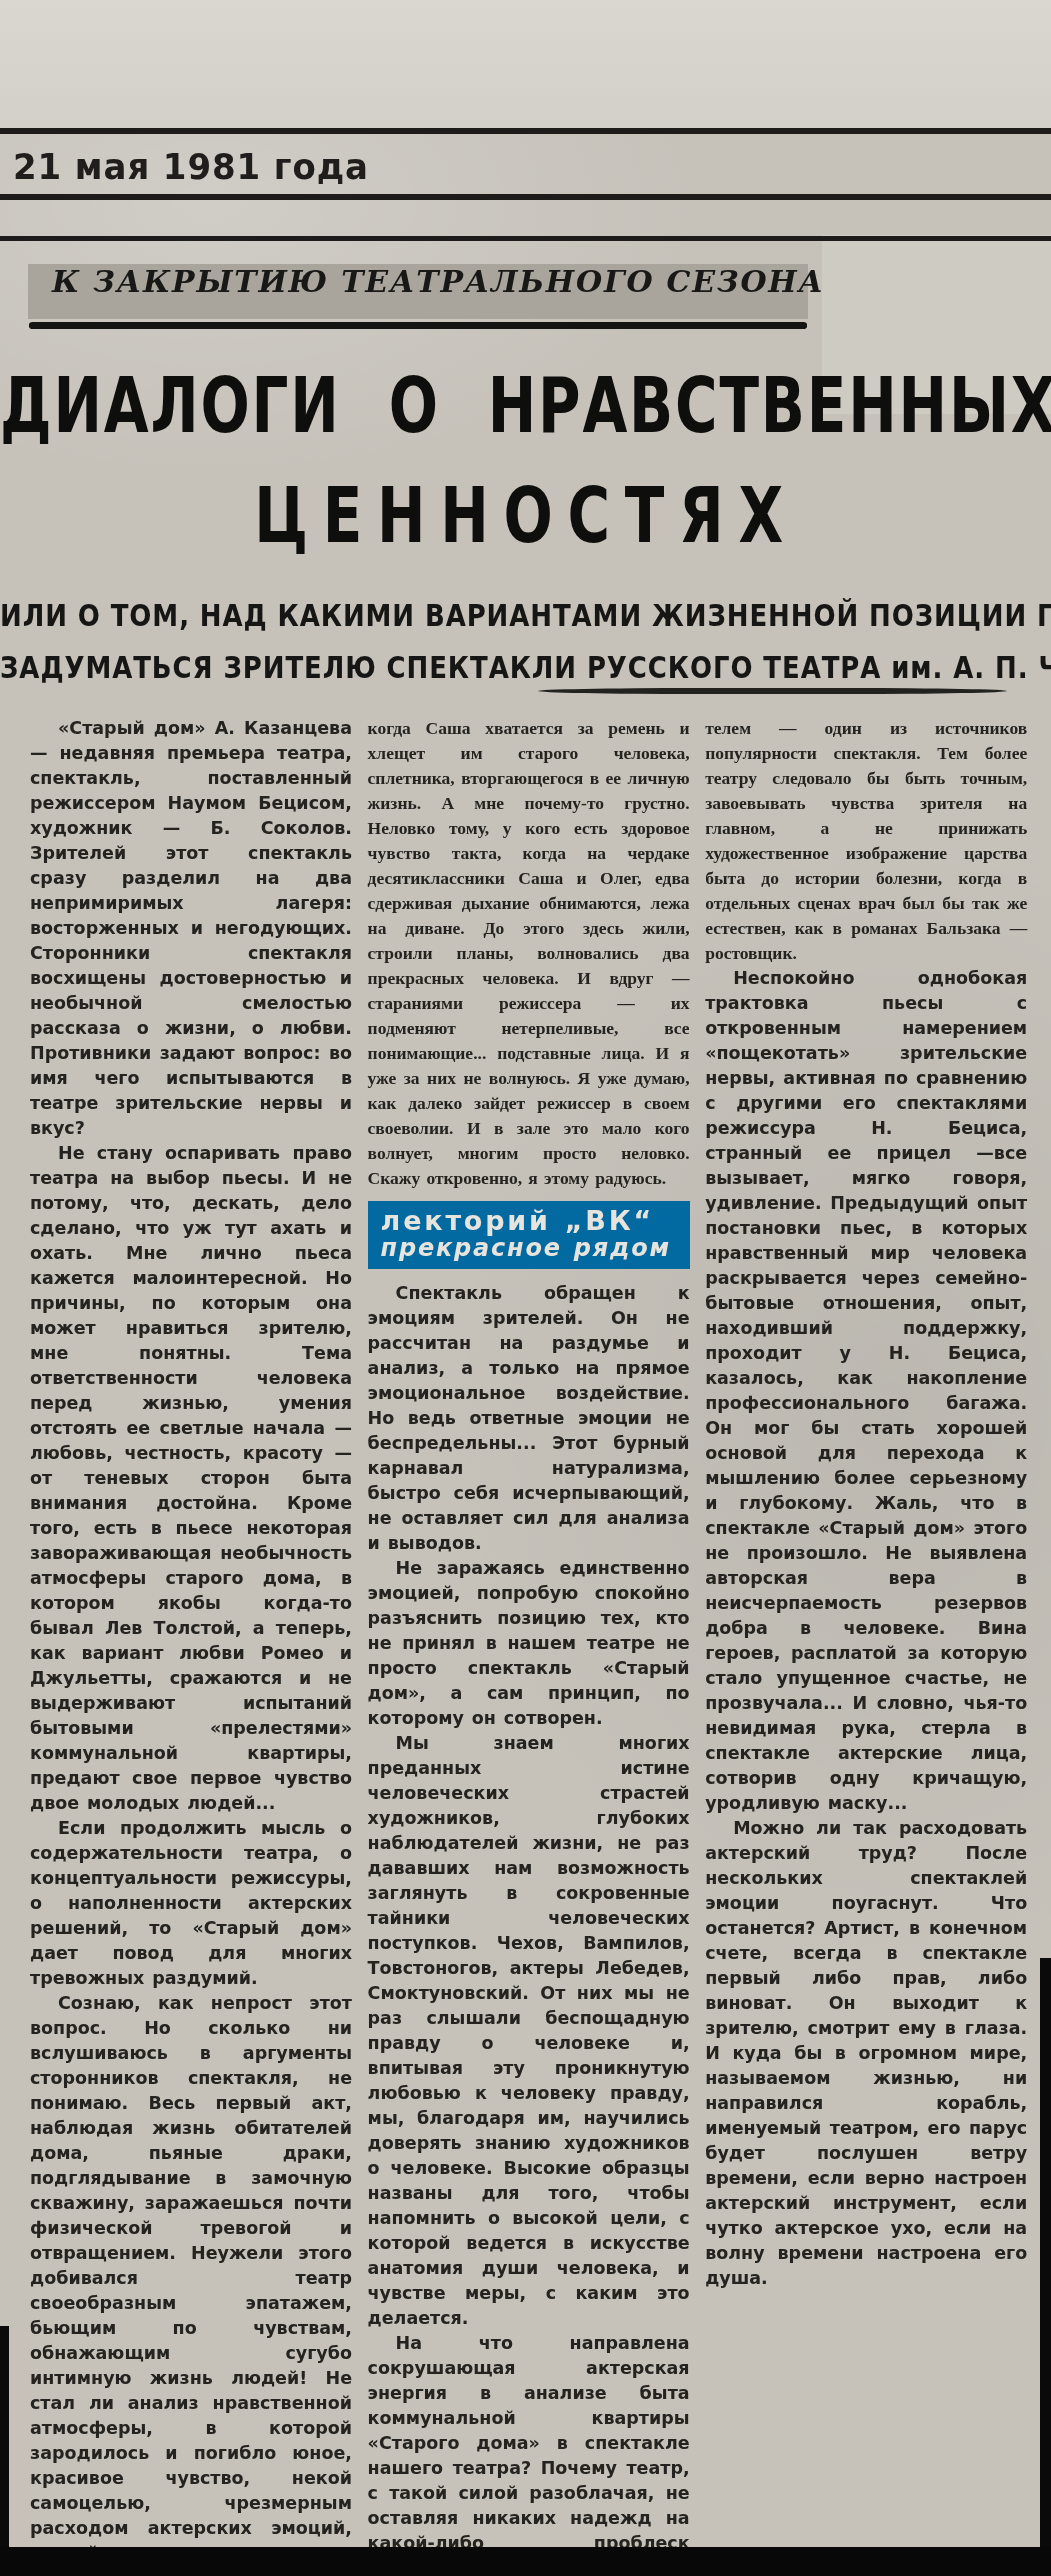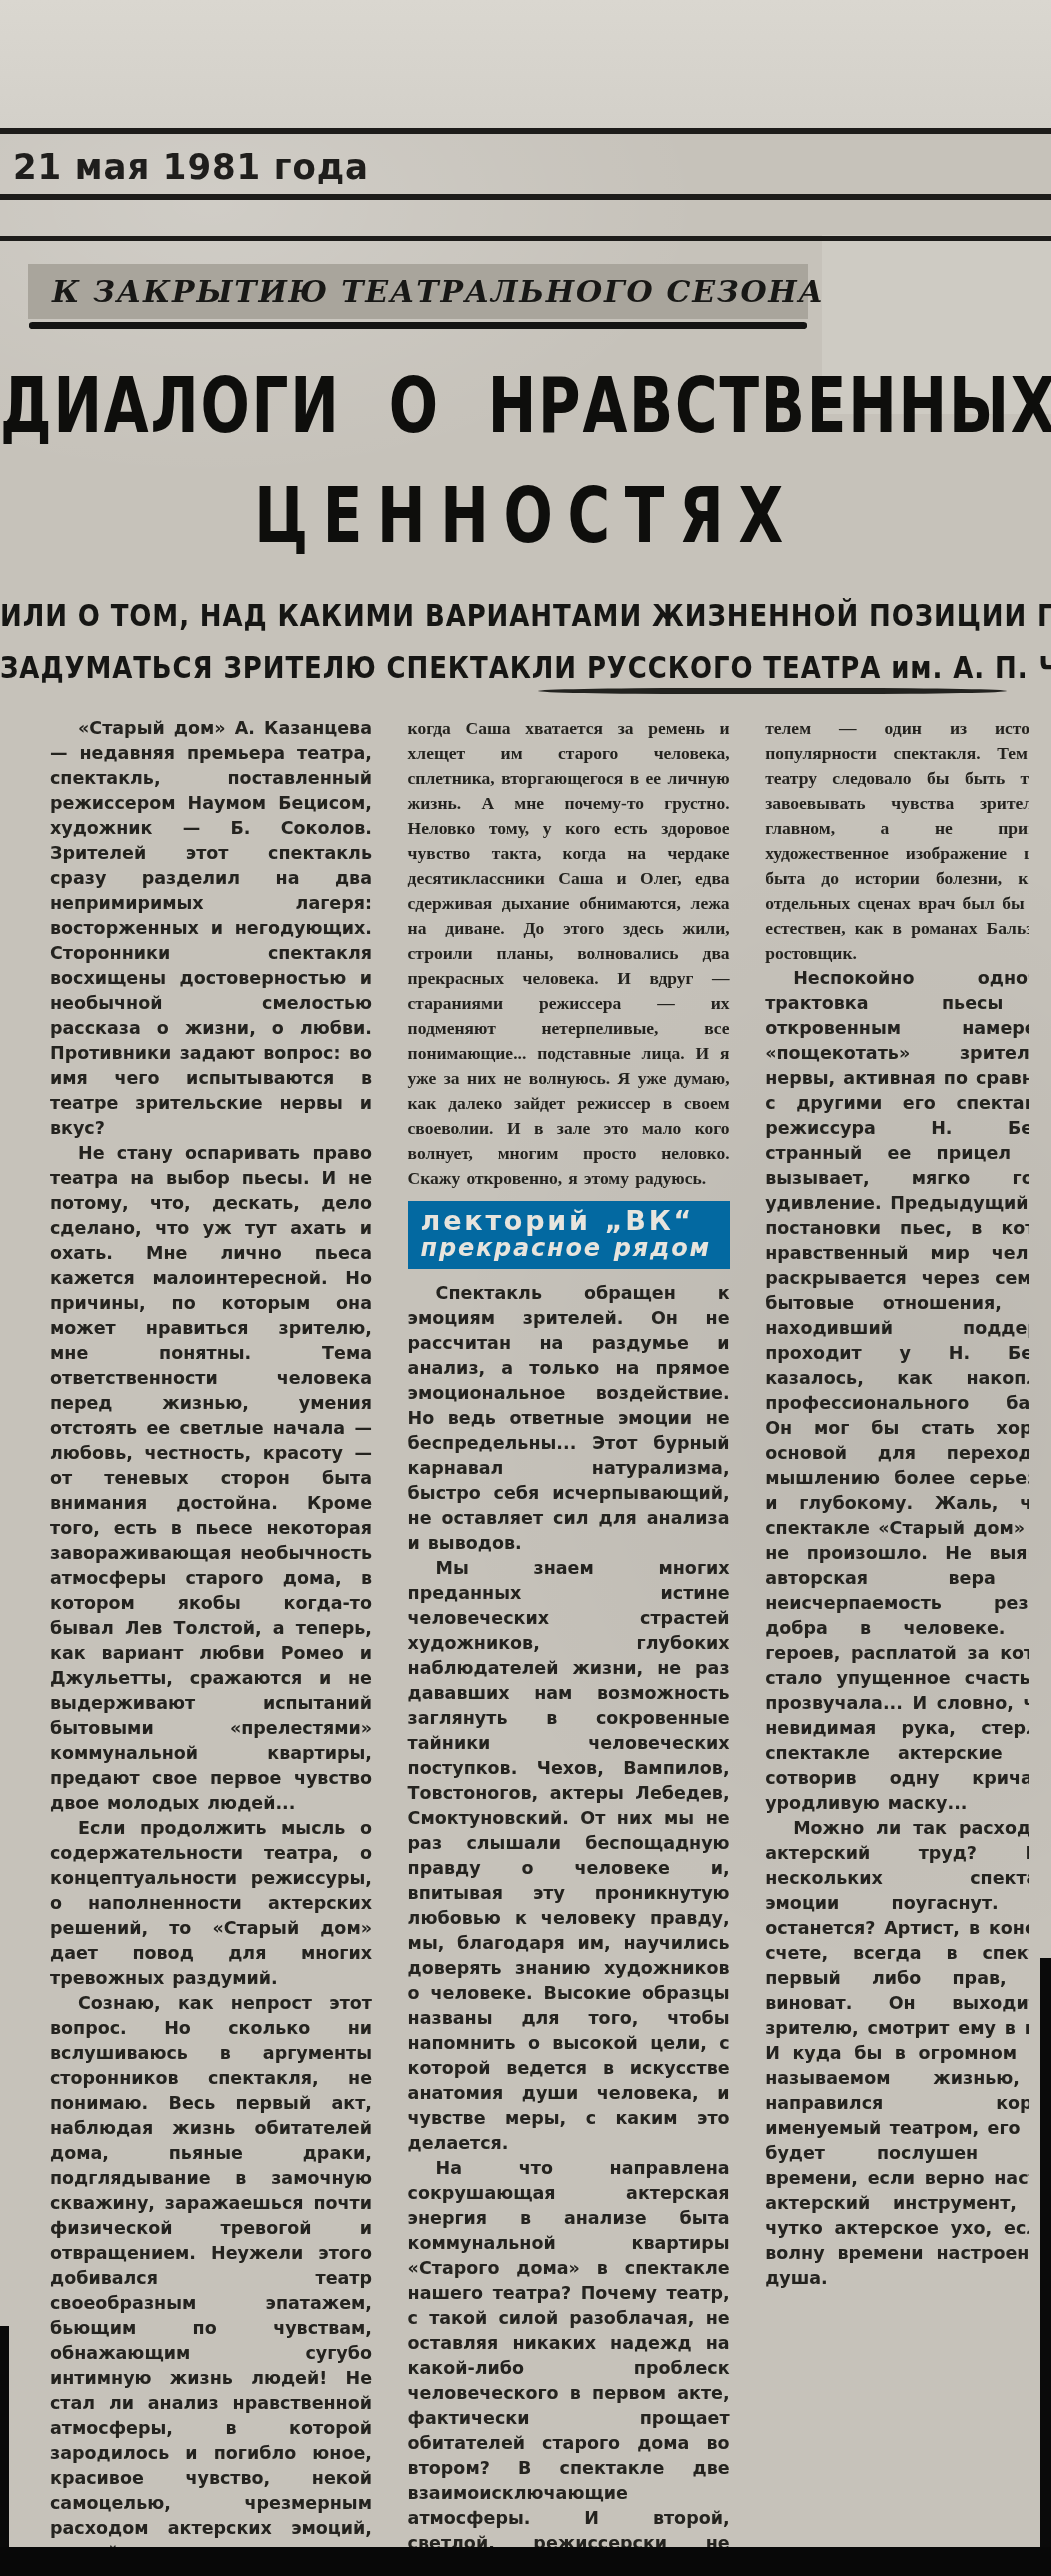--- a/index.html
+++ b/index.html
@@ -22,42 +22,42 @@
 
   #stamp{position:absolute;top:13px;right:26px;width:368px;text-align:center;color:#2b2a28;}
   #stamp .l1{font-size:25px;font-weight:bold;letter-spacing:1.8px;text-shadow:0 0 0.9px #3a3936;
              transform:scaleY(1.05);}
   #stamp .l2{font-size:21px;font-weight:bold;margin-top:5.5px;letter-spacing:0.9px;}
 
   #date-line{position:absolute;top:145px;left:13px;font-size:34px;font-weight:bold;
              letter-spacing:0.9px;color:#1f1e1c;transform:scaleY(1.05);transform-origin:left top;}
 
   #kicker-band{position:absolute;top:264px;left:28px;width:780px;height:55px;background:#a9a59c;
-               display:flex;align-items:center;}
+               display:flex;}
   #kicker-band .kicker-text{font-family:"DejaVu Serif",serif;font-style:italic;font-weight:bold;
                font-size:30px;letter-spacing:1.8px;padding-left:24px;color:#181816;white-space:nowrap;}
   #kicker-underline{position:absolute;top:322px;left:29px;width:778px;height:7.4px;background:#15514e;
                background:#141413;border-radius:3.7px/2.8px;}
 
   .hl{position:absolute;left:0;width:1052px;text-align:center;font-weight:bold;color:#0e0e0c;
       transform:scaleY(1.32);transform-origin:center top;white-space:nowrap;}
   #headline-1{top:361px;font-size:58px;letter-spacing:1.8px;word-spacing:26px;}
   #headline-2{top:471px;font-size:58px;letter-spacing:14.7px;}
 
   .subhl{position:absolute;left:0;width:1052px;text-align:center;font-weight:bold;color:#161614;
          transform:scaleY(1.15);transform-origin:center top;white-space:nowrap;}
   #subhead-1{top:598px;font-size:26px;letter-spacing:0.9px;}
   #subhead-2{top:650px;font-size:26px;letter-spacing:0.9px;}
   #subhead-underline{position:absolute;top:688px;left:538px;width:469px;height:6.4px;background:#22221f;
          border-radius:50% / 70%;}
 
   #article-body{position:absolute;top:716px;left:30px;width:999px;height:1831px;overflow:hidden;
          display:flex;gap:15.6px;}
   .col{width:322px;flex:0 0 322px;font-size:17.5px;line-height:25px;font-weight:bold;
-       text-align:justify;color:#24231f;word-spacing:1.8px;margin-left:20px;}
+       text-align:justify;color:#24231f;word-spacing:1.8px;}
   .col p{margin:0;text-indent:28px;}
   .first-noindent p:first-child{text-indent:0;font-family:Liberation Serif, serif;}
 
   #lektorij-inset{background:#0369a1;color:#e7e4dd;margin:10px 0 12px 0;padding:5.5px 13px 8.3px 13px;}
   #inset-title{font-size:27px;font-weight:bold;letter-spacing:2.8px;line-height:28px;}
   #inset-subtitle{font-size:24px;font-style:italic;font-weight:bold;letter-spacing:1.8px;line-height:26px;}
 
   #bottom-band{position:absolute;left:0;top:2547px;width:1052px;height:29px;background:#080808;}
   #left-edge{position:absolute;left:0;top:2326px;width:9.2px;height:250px;background:#0a0a0a;}
   #right-edge{position:absolute;right:0;top:1958px;width:12px;height:618px;background:#0a0a0a;}
@@ -103,20 +103,21 @@
     <div class="col" id="column-2">
       <div class="first-noindent">
           <p>когда Саша хватается за ремень и хлещет им старого человека, сплетника, вторгающегося в ее личную жизнь. А мне почему-то грустно. Неловко тому, у кого есть здоровое чувство такта, когда на чердаке десятиклассники Саша и Олег, едва сдерживая дыхание обнимаются, лежа на диване. До этого здесь жили, строили планы, волновались два прекрасных человека. И вдруг — стараниями режиссера — их подменяют нетерпеливые, все понимающие... подставные лица. И я уже за них не волнуюсь. Я уже думаю, как далеко зайдет режиссер в своем своеволии. И в зале это мало кого волнует, многим просто неловко. Скажу откровенно, я этому радуюсь.</p>
         </div>
       <div id="lektorij-inset">
         <div id="inset-title">лекторий „ВК“</div>
         <div id="inset-subtitle">прекрасное рядом</div>
       </div>
       <div>
           <p>Спектакль обращен к эмоциям зрителей. Он не рассчитан на раздумье и анализ, а только на прямое эмоциональное воздействие. Но ведь ответные эмоции не беспредельны... Этот бурный карнавал натурализма, быстро себя исчерпывающий, не оставляет сил для анализа и выводов.</p>
+          <p>Не заражаясь единственно эмоцией, попробую спокойно разъяснить позицию тех, кто не принял в нашем театре не просто спектакль «Старый дом», а сам принцип, по которому он сотворен.</p>
           <p>Мы знаем многих преданных истине человеческих страстей художников, глубоких наблюдателей жизни, не раз дававших нам возможность заглянуть в сокровенные тайники человеческих поступков. Чехов, Вампилов, Товстоногов, актеры Лебедев, Смоктуновский. От них мы не раз слышали беспощадную правду о человеке и, впитывая эту проникнутую любовью к человеку правду, мы, благодаря им, научились доверять знанию художников о человеке. Высокие образцы названы для того, чтобы напомнить о высокой цели, с которой ведется в искусстве анатомия души человека, и чувстве меры, с каким это делается.</p>
           <p>На что направлена сокрушающая актерская энергия в анализе быта коммунальной квартиры «Старого дома» в спектакле нашего театра? Почему театр, с такой силой разоблачая, не оставляя никаких надежд на какой-либо проблеск человеческого в первом акте, фактически прощает обитателей старого дома во втором? В спектакле две взаимоисключающие атмосферы. И второй, светлой, режиссерски не отдано ничего — ни мыслей, ни чувств. Зато первый акт — сама щедрость, разгул ее, претендующий на полноту изображения чувств героев. Эта интимность разговора со зри-</p>
         </div>
     </div>
 
     <div class="col" id="column-3">
       <div class="first-noindent">
           <p>телем — один из источников популярности спектакля. Тем более театру следовало бы быть точным, завоевывать чувства зрителя на главном, а не принижать художественное изображение царства быта до истории болезни, когда в отдельных сценах врач был бы так же естествен, как в романах Бальзака — ростовщик.</p>
           <p>Неспокойно однобокая трактовка пьесы с откровенным намерением «пощекотать» зрительские нервы, активная по сравнению с другими его спектаклями режиссура Н. Бециса, странный ее прицел —все вызывает, мягко говоря, удивление. Предыдущий опыт постановки пьес, в которых нравственный мир человека раскрывается через семейно-бытовые отношения, опыт, находивший поддержку, проходит у Н. Бециса, казалось, как накопление профессионального багажа. Он мог бы стать хорошей основой для перехода к мышлению более серьезному и глубокому. Жаль, что в спектакле «Старый дом» этого не произошло. Не выявлена авторская вера в неисчерпаемость резервов добра в человеке. Вина героев, расплатой за которую стало упущенное счастье, не прозвучала... И словно, чья-то невидимая рука, стерла в спектакле актерские лица, сотворив одну кричащую, уродливую маску...</p>
           <p>Можно ли так расходовать актерский труд? После нескольких спектаклей эмоции поугаснут. Что останется? Артист, в конечном счете, всегда в спектакле первый либо прав, либо виноват. Он выходит к зрителю, смотрит ему в глаза. И куда бы в огромном мире, называемом жизнью, ни направился корабль, именуемый театром, его парус будет послушен ветру времени, если верно настроен актерский инструмент, если чутко актерское ухо, если на волну времени настроена его душа.</p>

